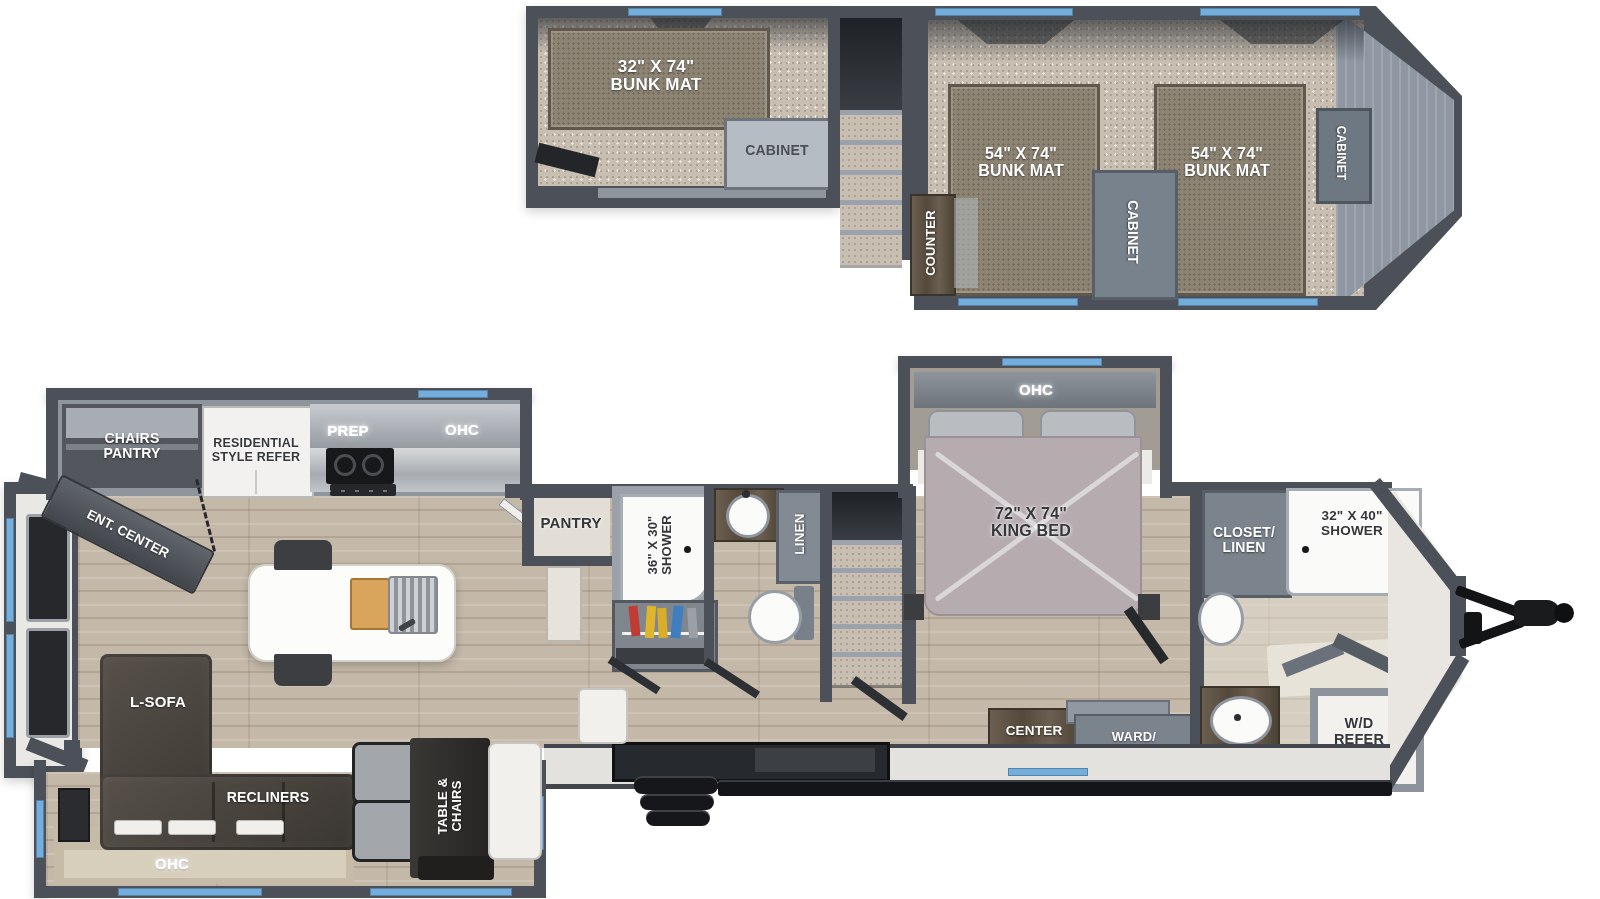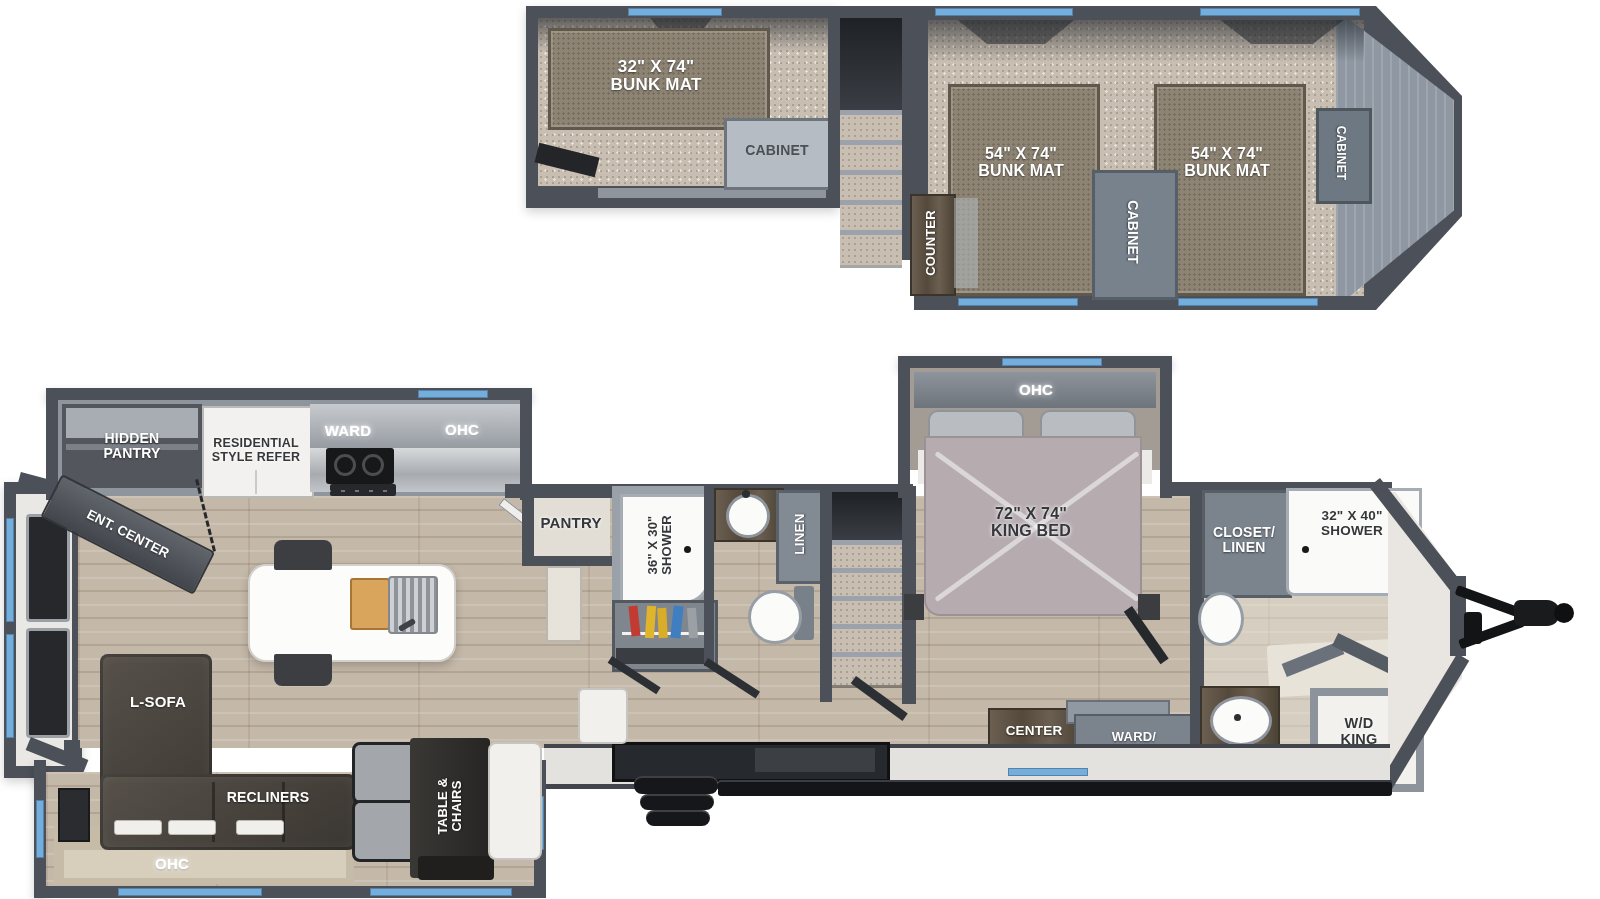--- a/index.html
+++ b/index.html
@@ -120,28 +120,28 @@
     <div class="a wall" style="left:64px;top:740px;width:16px;height:24px"></div>
 
     <div class="a wall shell" style="left:46px;top:388px;width:486px;height:12px"></div>
     <div class="a wall" style="left:46px;top:388px;width:12px;height:112px"></div>
     <div class="a wall" style="left:520px;top:388px;width:12px;height:112px"></div>
     <div class="a" style="left:58px;top:400px;width:462px;height:96px;background:#8e959c"></div>
     <div class="a blue" style="left:418px;top:390px;width:70px;height:8px"></div>
     <div class="a" style="left:62px;top:404px;width:140px;height:84px;background:#53575d"></div>
     <div class="a" style="left:66px;top:408px;width:132px;height:30px;background:#a8adb3"></div>
     <div class="a" style="left:66px;top:444px;width:132px;height:6px;background:#7c8187"></div>
-    <div class="lbl lw" style="left:132px;top:446px;font-size:14px">HIDDEN
+    <div class="lbl lw" style="left:132px;top:446px;font-size:14px">CHAIRS
 PANTRY</div>
     <div class="a" style="left:202px;top:406px;width:108px;height:88px;background:#f2f1ef;border:2px solid #b9b9b6"></div>
     <div class="a" style="left:255px;top:470px;width:2px;height:24px;background:#c9c9c6"></div>
     <div class="lbl ld" style="left:256px;top:450px;font-size:12.5px">RESIDENTIAL
 STYLE REFER</div>
     <div class="a" style="left:310px;top:404px;width:210px;height:44px;background:linear-gradient(180deg,#c7cbd0,#969ba1)"></div>
-    <div class="lbl lg" style="left:348px;top:431px;font-size:15px">WARD</div>
+    <div class="lbl lg" style="left:348px;top:431px;font-size:15px">PREP</div>
     <div class="lbl lg" style="left:462px;top:430px;font-size:15px">OHC</div>
     <div class="a steel" style="left:310px;top:448px;width:210px;height:44px"></div>
     <div class="a" style="left:326px;top:448px;width:68px;height:36px;background:#17181a;border-radius:3px"></div>
     <div class="a" style="left:334px;top:454px;width:16px;height:16px;border:3px solid #4a4d52;border-radius:50%"></div>
     <div class="a" style="left:362px;top:454px;width:16px;height:16px;border:3px solid #4a4d52;border-radius:50%"></div>
     <div class="a" style="left:330px;top:484px;width:66px;height:12px;background:#26282b;border-radius:2px;
         background-image:radial-gradient(#6f757c 2px,transparent 2.4px);background-size:14px 8px;background-position:6px 3px"></div>
 
     <div class="a" style="left:62px;top:474px;width:168px;height:44px;transform:rotate(27deg);transform-origin:0 0;
                 background:linear-gradient(180deg,#60646b,#42464c);border:2px solid #33363b;border-radius:4px">
@@ -234,21 +234,21 @@
     <div class="a" style="left:1268px;top:642px;width:134px;height:52px;background:#e8e3d9;border-radius:4px;transform:rotate(-3deg)"></div>
     <div class="a" style="left:1282px;top:652px;width:62px;height:14px;background:#6a717b;transform:rotate(-22deg)"></div>
     <div class="a" style="left:1332px;top:646px;width:62px;height:14px;background:#555c64;transform:rotate(26deg)"></div>
     <div class="a wcab" style="left:1200px;top:686px;width:76px;height:70px;border:2px solid #3b342b"></div>
     <div class="a" style="left:1210px;top:696px;width:56px;height:44px;background:#fbfbf9;border:3px solid #8f959c;border-radius:50%"></div>
     <div class="a" style="left:1234px;top:714px;width:7px;height:7px;background:#2c2e31;border-radius:50%"></div>
     <div class="a" style="left:1216px;top:750px;width:56px;height:22px;background:#7d858e;border-radius:4px"></div>
     <div class="lbl lw" style="left:1244px;top:761px;font-size:13px">MED</div>
     <div class="a" style="left:1310px;top:688px;width:98px;height:88px;background:#f2f1ee;border:8px solid #8d939b"></div>
     <div class="lbl ld" style="left:1359px;top:732px;font-size:14.5px">W/D
-KING</div>
+REFER</div>
 
     <div class="a" style="left:1388px;top:492px;width:74px;height:278px;background:#e9e6e1;clip-path:polygon(0 0,10% 0,100% 33%,100% 67%,10% 100%,0 100%)"></div>
     <div class="a wall" style="left:1380px;top:478px;width:132px;height:14px;transform:rotate(52deg);transform-origin:0 0"></div>
     <div class="a wall" style="left:1380px;top:782px;width:150px;height:14px;transform:rotate(-59deg);transform-origin:0 0"></div>
     <div class="a wall" style="left:1450px;top:576px;width:16px;height:80px"></div>
     <div class="a" style="left:1458px;top:585px;width:68px;height:10px;background:#131416;transform:rotate(20deg);transform-origin:0 0;border-radius:3px"></div>
     <div class="a" style="left:1458px;top:640px;width:68px;height:10px;background:#131416;transform:rotate(-20deg);transform-origin:0 0;border-radius:3px"></div>
     <div class="a" style="left:1464px;top:612px;width:18px;height:32px;background:#131416;border-radius:4px"></div>
     <div class="a" style="left:1514px;top:600px;width:46px;height:26px;background:#1a1b1d;border-radius:6px 13px 13px 6px"></div>
     <div class="a" style="left:1554px;top:603px;width:20px;height:20px;background:#0f1011;border-radius:50%"></div>

